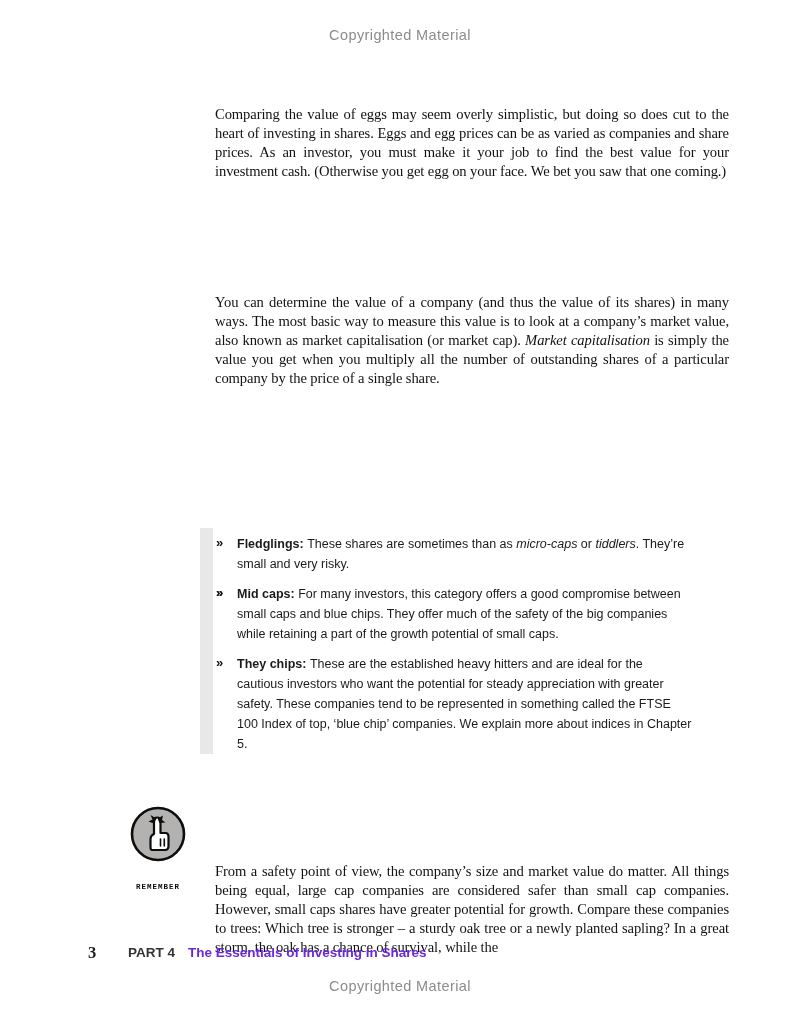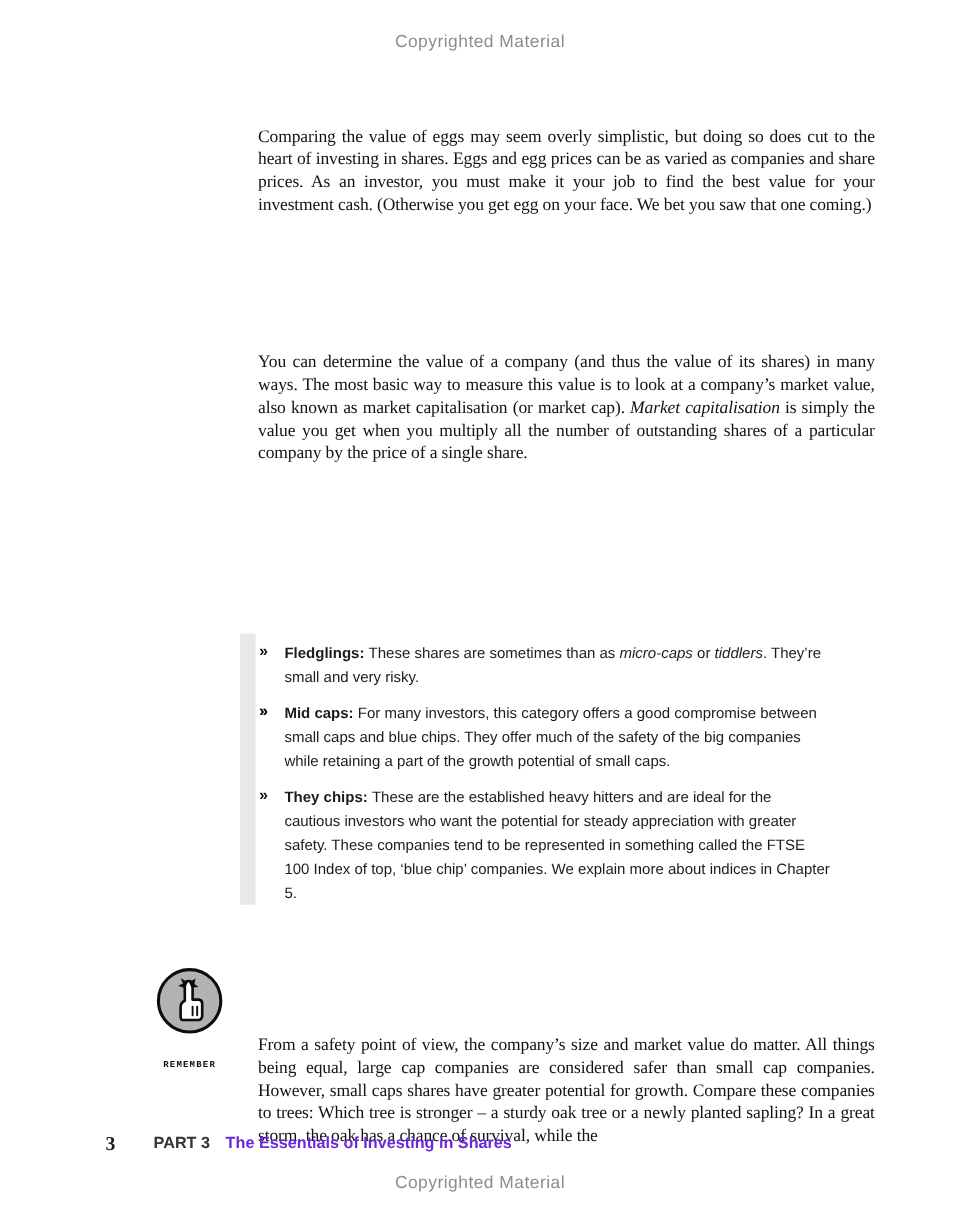--- a/index.html
+++ b/index.html
@@ -117,19 +117,19 @@
       <path d="M27.5 13.5 L21.5 10 L23.5 14.5 L19.5 16.5 L25 18.5 Z" fill="#0d0d0d"></path>
       <path d="M28.5 13.5 L34 10.5 L33 15 L36.5 17.5 L30.5 18 Z" fill="#0d0d0d"></path>
     </svg>
     <div class="remember-label">REMEMBER</div>
   </div>
 
   <p class="body-para" id="para-safety">From a safety point of view, the company’s size and market value do matter. All things being equal, large cap companies are considered safer than small cap companies. However, small caps shares have greater potential for growth. Compare these companies to trees: Which tree is stronger – a sturdy oak tree or a newly planted sapling? In a great storm, the oak has a chance of survival, while the</p>
 
   <div class="footer">
     <span class="page-num">3</span>
-    <span class="part-label">PART 3</span>
+    <span class="part-label">PART 4</span>
     <span class="part-title">The Essentials of Investing in Shares</span>
   </div>
 
   <div class="copyright" id="copyright-bottom">Copyrighted Material</div>
 
 </div>
 
 </body></html>

